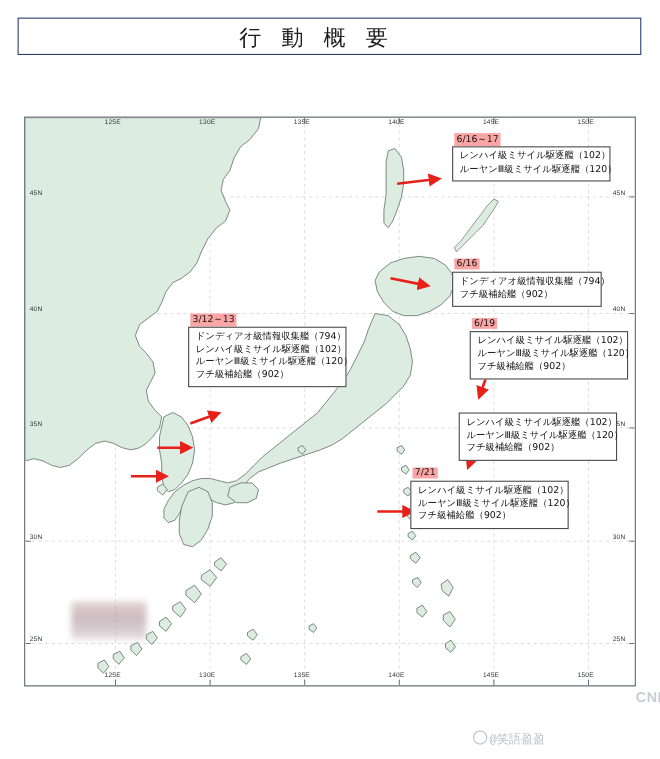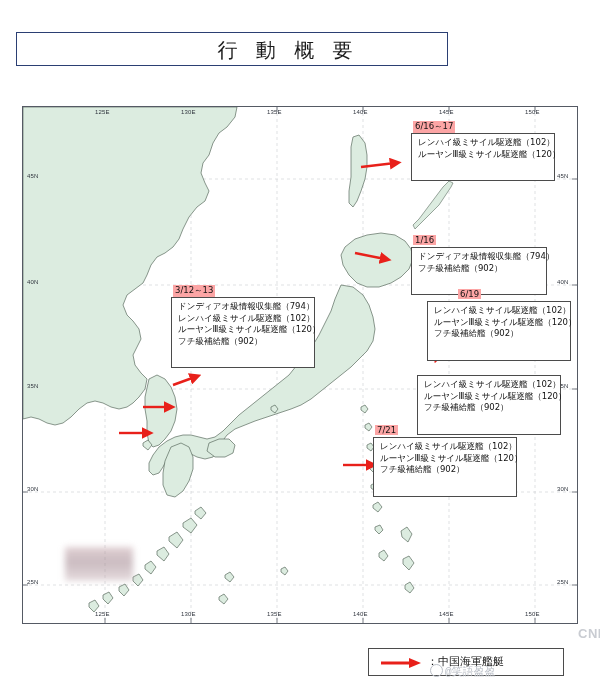--- a/index.html
+++ b/index.html
@@ -17,22 +17,22 @@
   .page {
     position: relative;
     width: 600px;
     height: 690px;
   }
 
   
   .title-bar {
     position: absolute;
     left: 16px;
-    top: 32px;
-    width: 432px;
+    top: 16px;
+    width: 567px;
     height: 34px;
     border: 1px solid #2b3f73;
     background: #ffffff;
     box-sizing: border-box;
   }
   .title-text {
     position: absolute;
     left: 0;
     top: 0;
     width: 542px;
@@ -72,21 +72,21 @@
     font-family: "Liberation Sans", sans-serif;
     letter-spacing: 0.2px;
   }
 
   
   .callout {
     position: absolute;
     border: 1px solid #4b4b4b;
     background: #ffffff;
     box-sizing: border-box;
-    padding: 3px 6px 20px 6px;
+    padding: 3px 6px 4px 6px;
   }
   .callout .ship {
     font-size: 8.5px;
     color: #111111;
     line-height: 11.5px;
     white-space: nowrap;
     font-family: "DejaVu Sans", sans-serif;
   }
 
   
@@ -348,35 +348,35 @@
     <div class="axis-label" style="left:534px; top:276px;">35N</div>
     <div class="axis-label" style="left:534px; top:379px;">30N</div>
     <div class="axis-label" style="left:534px; top:472px;">25N</div>
 
     <div class="date-above" style="left:390px; top:14px;">6/16～17</div>
     <div class="callout" style="left:388px; top:26px; width:144px;">
       <div class="ship">レンハイ級ミサイル駆逐艦（102）</div>
       <div class="ship">ルーヤンⅢ級ミサイル駆逐艦（120）</div>
     </div>
 
-    <div class="date-above" style="left:390px; top:128px;">1/16</div>
+    <div class="date-above" style="left:390px; top:128px;">6/16</div>
     <div class="callout" style="left:388px; top:140px; width:136px;">
       <div class="ship">ドンディアオ級情報収集艦（794）</div>
       <div class="ship">フチ級補給艦（902）</div>
     </div>
 
     <div class="date-above" style="left:150px; top:178px;">3/12～13</div>
     <div class="callout" style="left:148px; top:190px; width:144px;">
       <div class="ship">ドンディアオ級情報収集艦（794）</div>
       <div class="ship">レンハイ級ミサイル駆逐艦（102）</div>
       <div class="ship">ルーヤンⅢ級ミサイル駆逐艦（120）</div>
       <div class="ship">フチ級補給艦（902）</div>
     </div>
 
-    <div class="date-above" style="left:406px; top:182px;margin-left:29px;">6/19</div>
+    <div class="date-above" style="left:406px; top:182px;">6/19</div>
     <div class="callout" style="left:404px; top:194px; width:144px;">
       <div class="ship">レンハイ級ミサイル駆逐艦（102）</div>
       <div class="ship">ルーヤンⅢ級ミサイル駆逐艦（120）</div>
       <div class="ship">フチ級補給艦（902）</div>
     </div>
 
     <div class="date-above" style="left:396px; top:272px;margin-left:33px;">6/20</div>
     <div class="callout" style="left:394px; top:268px; width:144px;">
       <div class="ship">レンハイ級ミサイル駆逐艦（102）</div>
       <div class="ship">ルーヤンⅢ級ミサイル駆逐艦（120）</div>
@@ -385,26 +385,19 @@
 
     <div class="date-above" style="left:352px; top:318px;">7/21</div>
     <div class="callout" style="left:350px; top:330px; width:144px;">
       <div class="ship">レンハイ級ミサイル駆逐艦（102）</div>
       <div class="ship">ルーヤンⅢ級ミサイル駆逐艦（120）</div>
       <div class="ship">フチ級補給艦（902）</div>
     </div>
 
   </div>
 
-  <div class="legend">
-    <svg class="legend-arrow" viewBox="0 0 40 10">
-      <line x1="0" y1="5" x2="30" y2="5" stroke="#e8201a" stroke-width="3"></line>
-      <path d="M28,0 L40,5 L28,10 Z" fill="#e8201a"></path>
-    </svg>
-    <div class="legend-text">：中国海軍艦艇</div>
-  </div>
 
   <div class="wm-cnpop">CNPOP</div>
   <div class="wm-weibo">
     <span class="wb-icon"></span><span>@笑語盈盈</span>
   </div>
 
 </div>
 
 </body></html>

